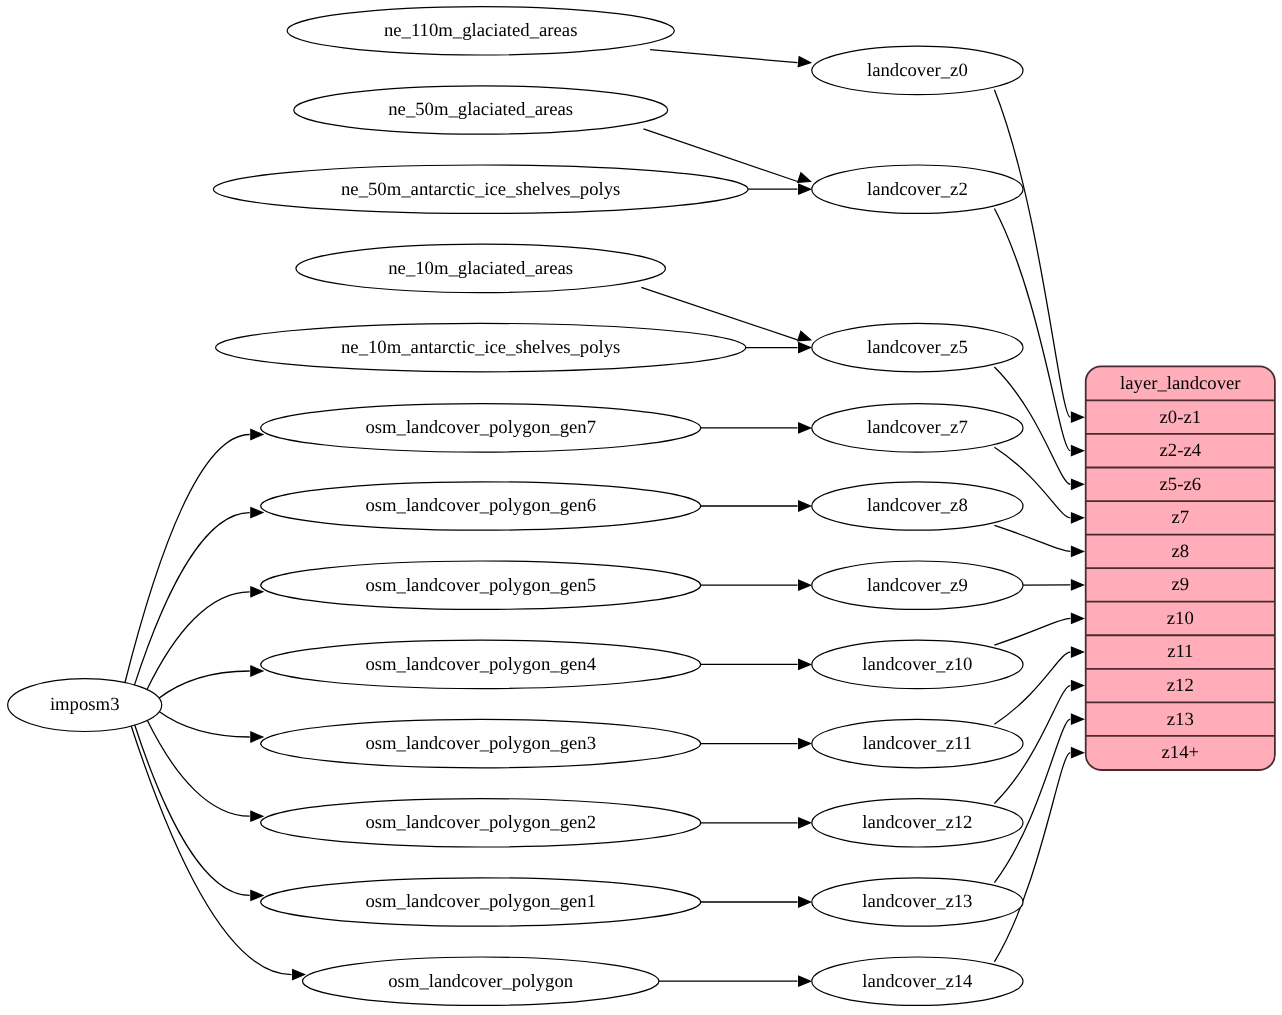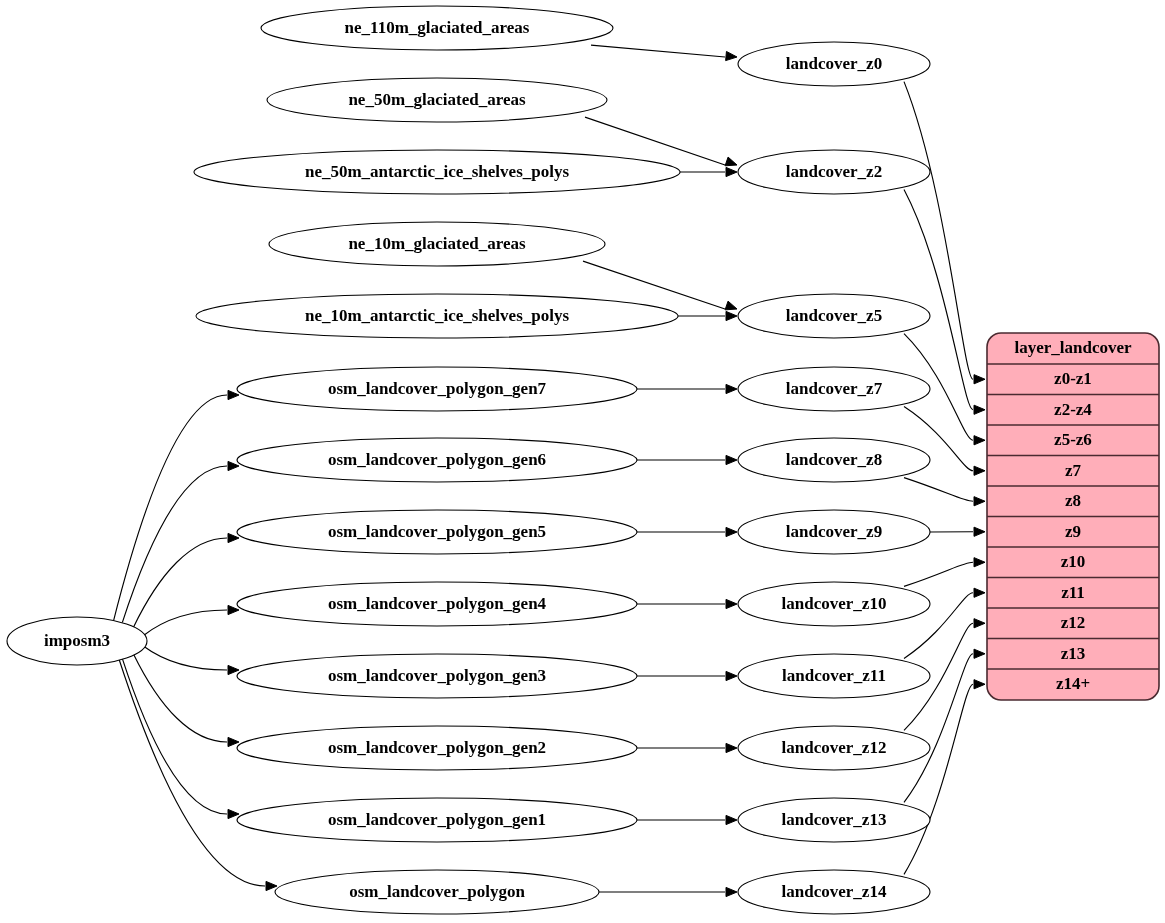--- a/index.html
+++ b/index.html
@@ -3,21 +3,20 @@
 <meta charset="utf-8">
 <style>
   html,body{margin:0;padding:0;background:#ffffff;}
   #stage{
     position:relative;
     width:1165px;
     height:923px;
     background:#ffffff;
     font-family:"Liberation Serif","DejaVu Serif",serif;
     overflow:hidden;
-    font-weight:bold;
   }
   #graph-svg{position:absolute;left:0;top:0;width:1165px;height:923px;}
   .node-label{
     font-family:"Liberation Serif","DejaVu Serif",serif;
     font-size:17px;
     fill:#000000;
     text-anchor:middle;
     dominant-baseline:middle;
   }
   .ellipse-shape{fill:#ffffff;stroke:#000000;stroke-width:1.1;}

